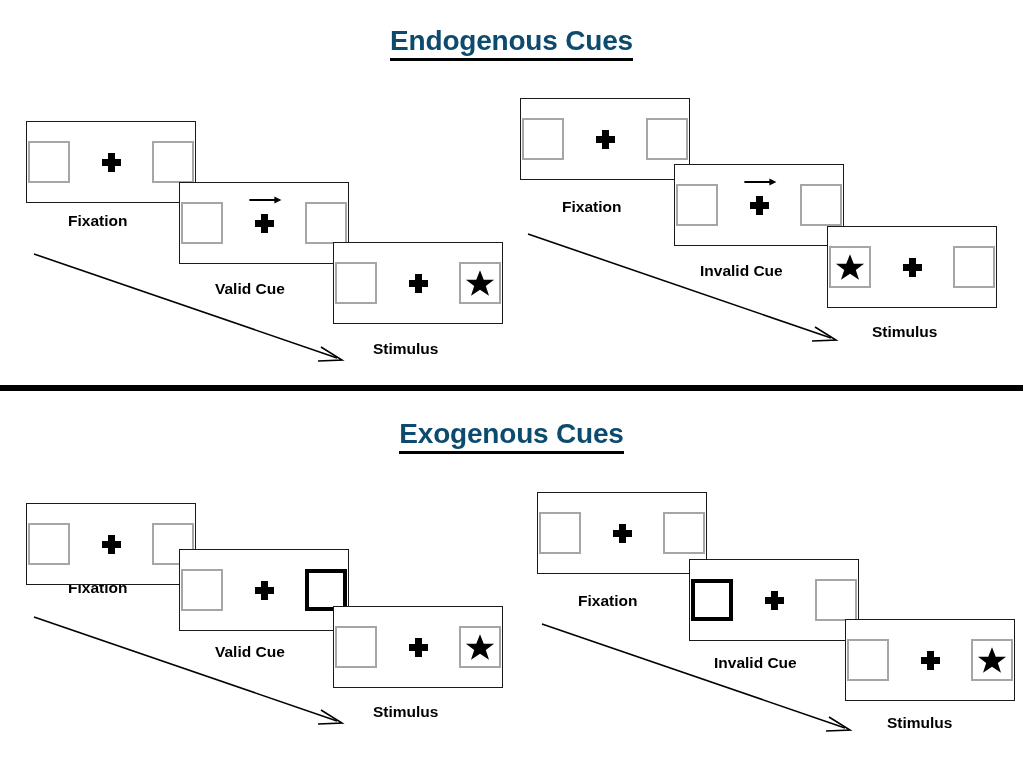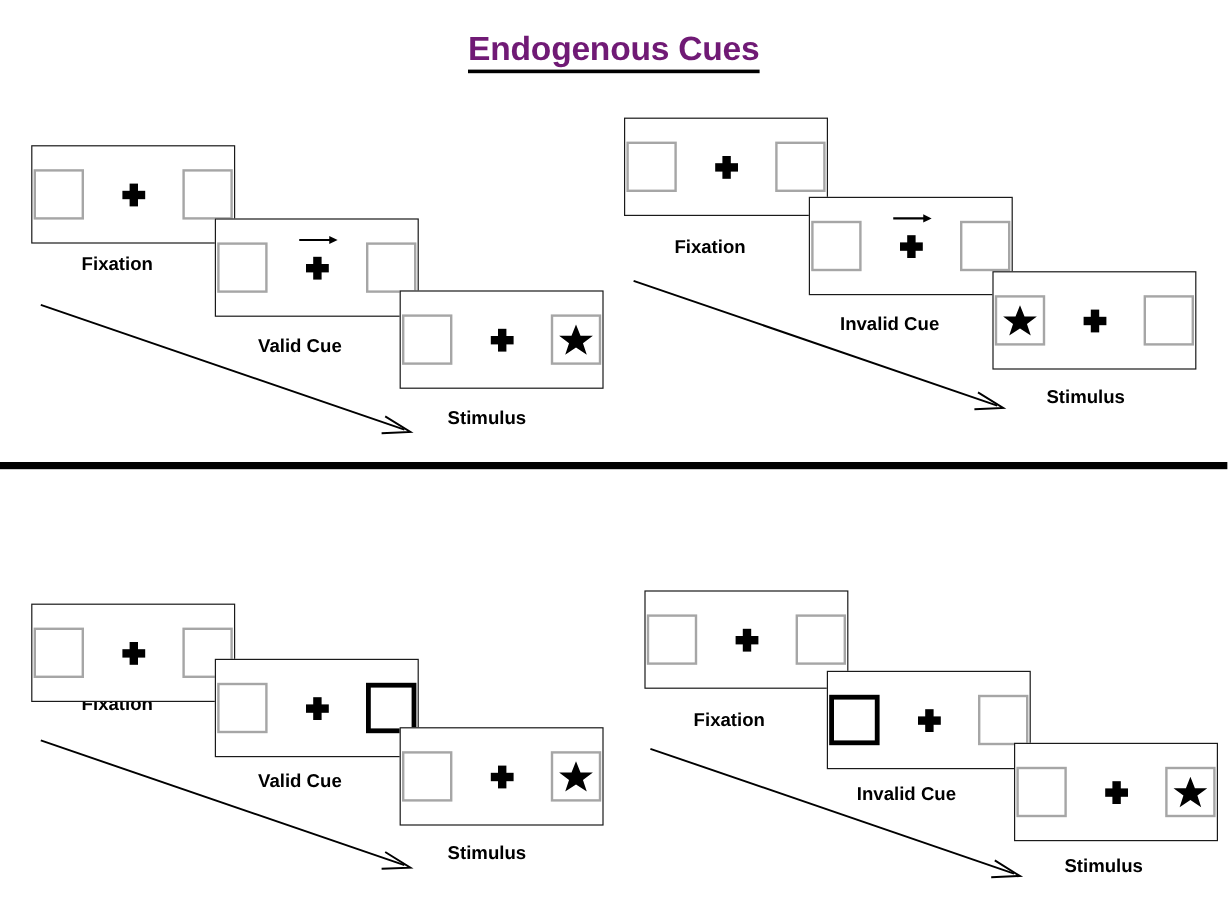--- a/index.html
+++ b/index.html
@@ -11,21 +11,21 @@
   }
   #root { position:relative; width:1023px; height:767px; }
 
   
   .section-title {
     position:absolute;
     width:100%;
     text-align:center;
     font-size:28px;
     font-weight:bold;
-    color:#701a75;
+    color:#0c4a6e;
     letter-spacing:-0.2px;
   }
   .section-title span {
     border-bottom:3px solid #000;
     padding-bottom:2px;
   }
 
   
   .divider {
     position:absolute;
@@ -206,20 +206,23 @@
   </div>
   <div class="caption" style="left:872px; top:323px;">Stimulus</div>
 
   <svg class="flow-arrow" style="left:524px; top:228px; width:320px; height:120px; z-index:2;" viewBox="0 0 320 120">
     <line x1="4" y1="6" x2="307" y2="110" stroke="#000" stroke-width="1.6"></line>
     <path d="M291 99 L312 112 L288 113" fill="none" stroke="#000" stroke-width="1.6"></path>
   </svg>
 
   <div class="divider" style="top:385px;"></div>
 
+  <div class="section-title" style="top:418px;">
+    <span>Exogenous Cues</span>
+  </div>
 
   <div class="panel" style="left:26px; top:503px; width:170px; height:82px; z-index:3;">
     <div class="panel-inner">
       <div class="box"></div>
       <div class="center-slot">
         <div class="plus"></div>
       </div>
       <div class="box"></div>
     </div>
   </div>

